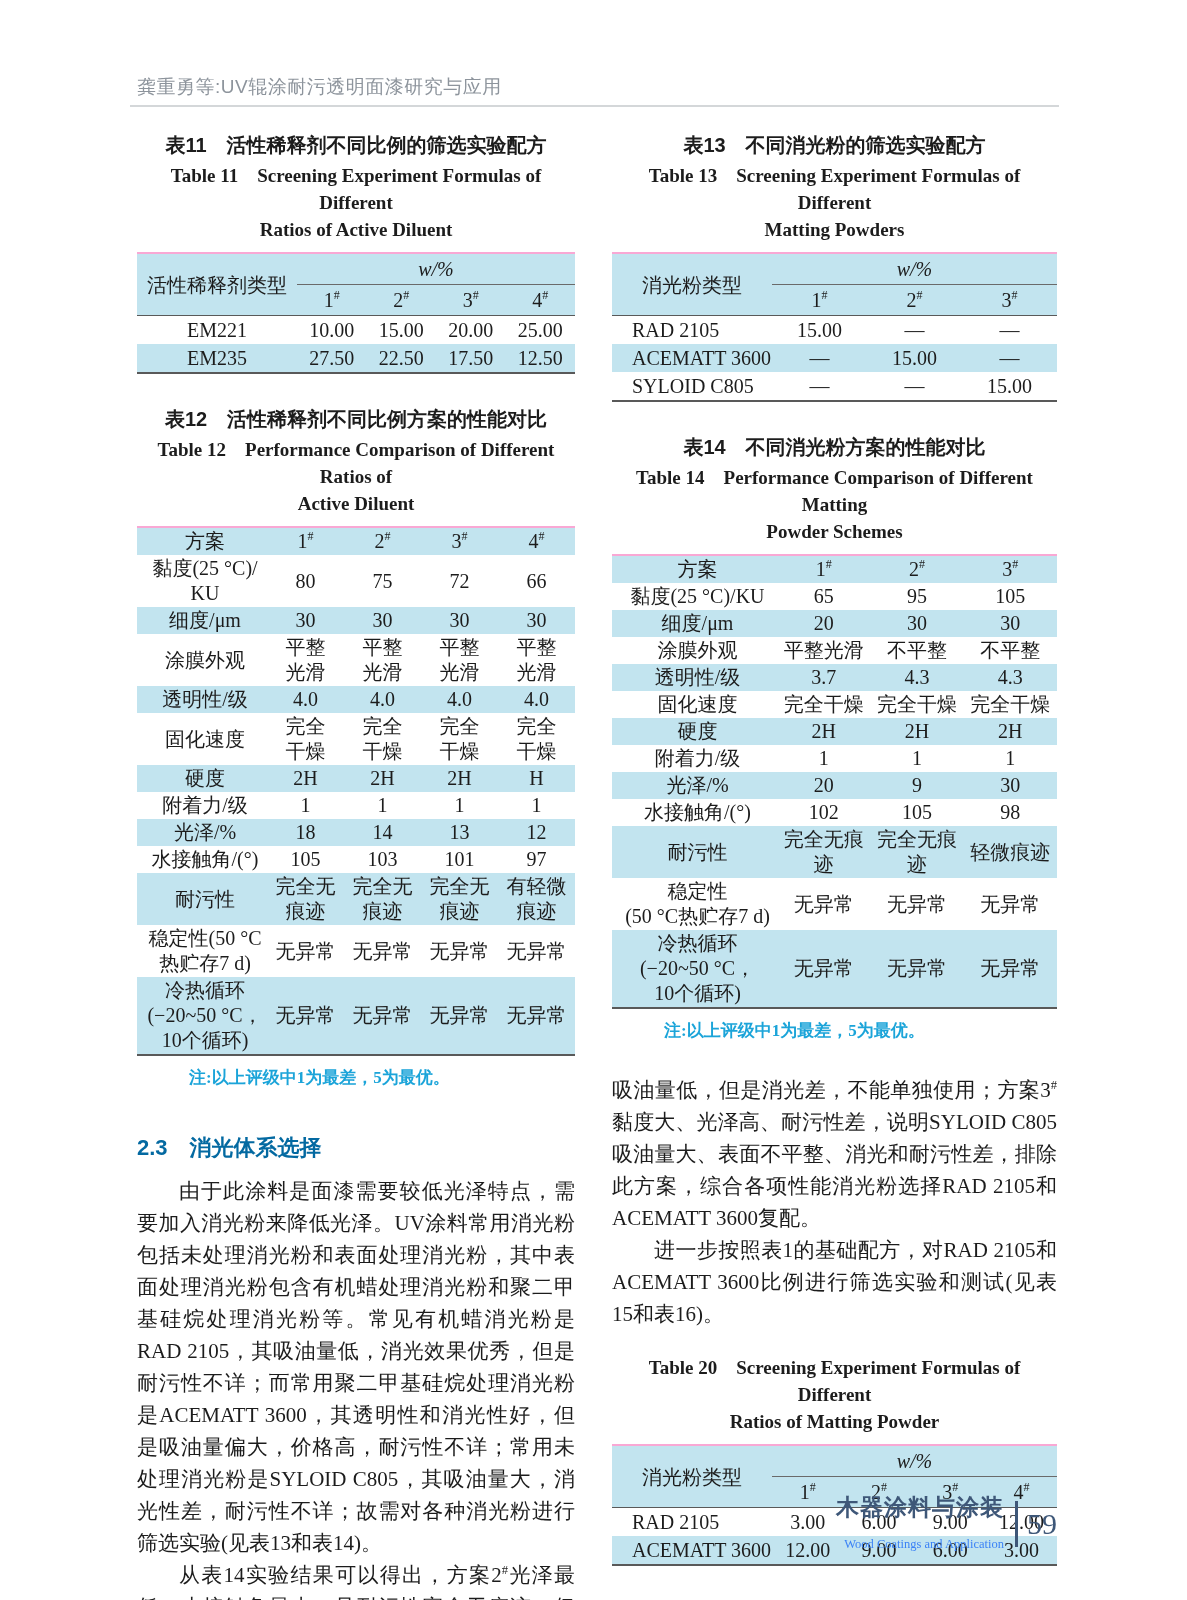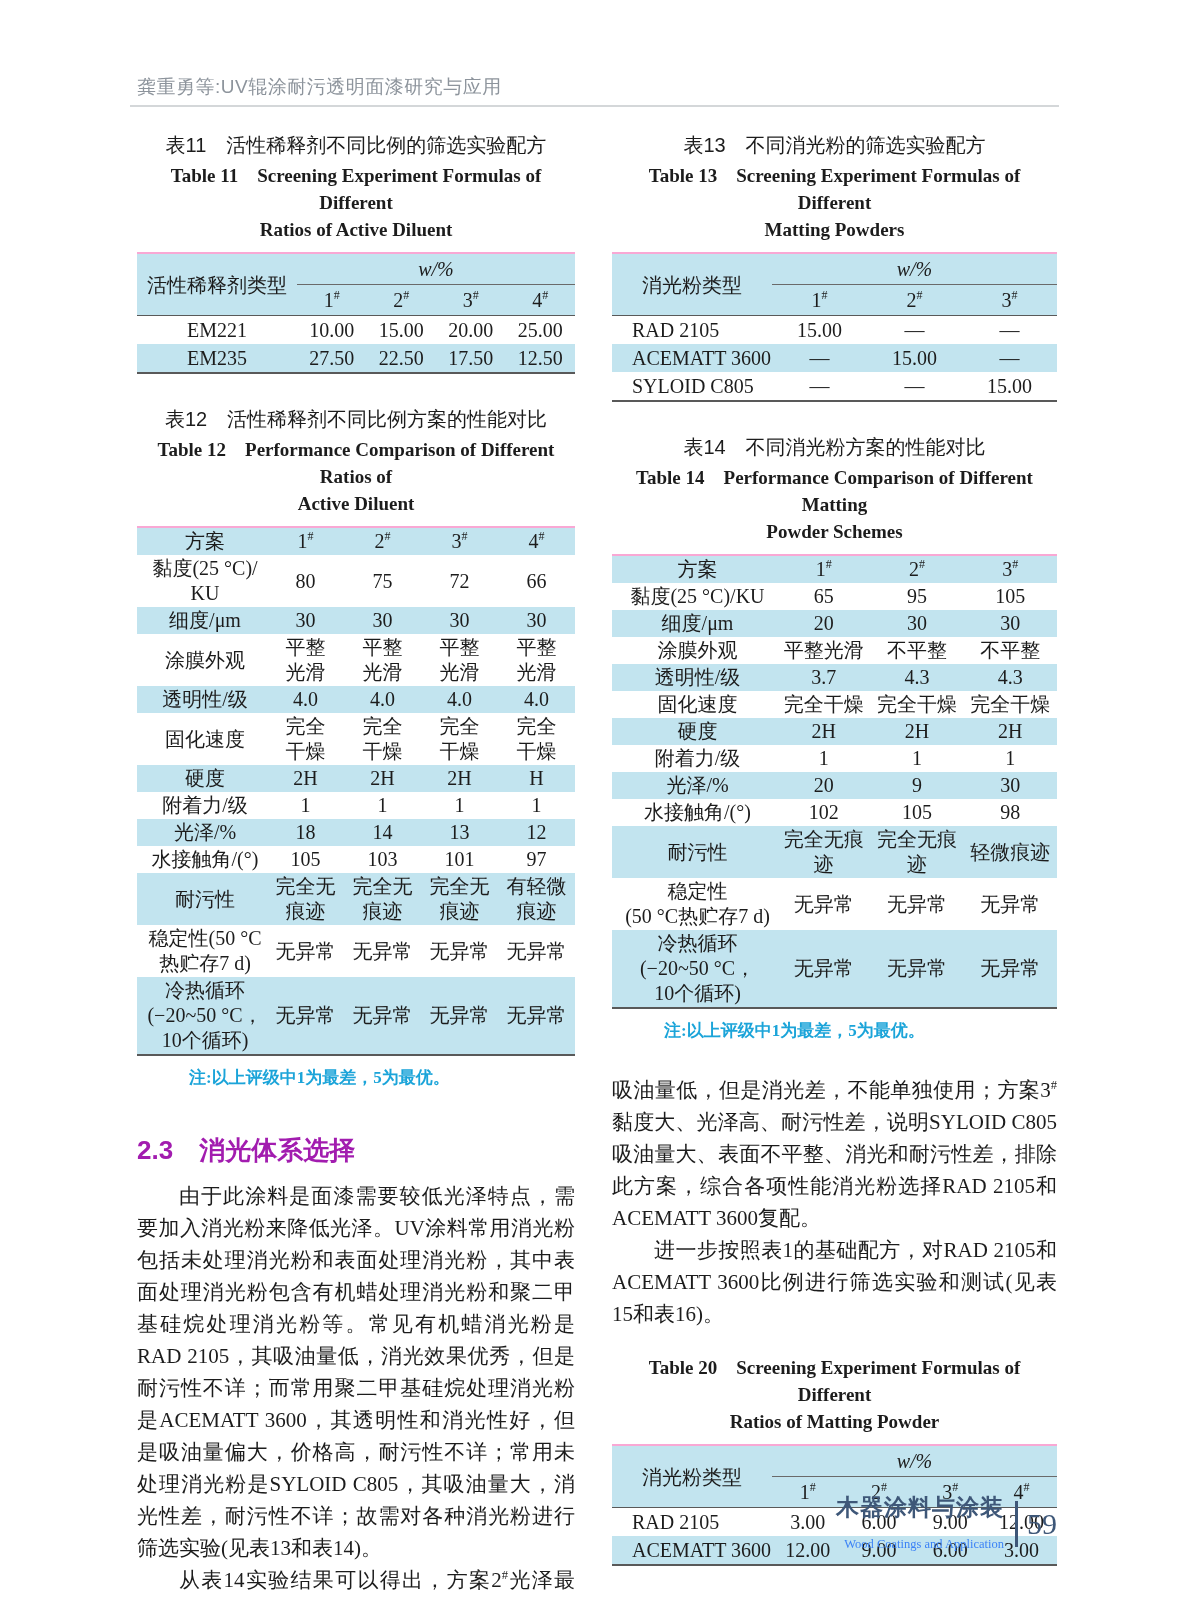--- a/index.html
+++ b/index.html
@@ -12,42 +12,42 @@
   .runhead{position:absolute;top:74px;left:137px;right:130px;text-align:left;
     font-size:19px;color:#8d949c;letter-spacing:.5px;
     font-family:"Liberation Sans","DejaVu Sans",sans-serif}
   .headrule{position:absolute;top:105px;left:130px;right:128px;border-top:2px solid #d4d7d9}
   
   .pagecols{position:absolute;top:132px;left:137px;right:132px;display:flex}
   .col-left{width:438px;margin-right:37px;flex:none}
   .col-right{width:445px;flex:none}
   
   .tblock{margin-bottom:32px}
-  .tb-title-cn{font-size:20px;font-weight:normal;text-align:center;line-height:27px;
+  .tb-title-cn{font-size:20px;font-weight:bold;text-align:center;line-height:27px;
     font-family:"Liberation Sans","DejaVu Sans",sans-serif}
   .tb-title-en{font-size:19px;font-weight:bold;text-align:center;line-height:27px;
     white-space:pre-line;margin-top:3px}
   table{width:100%;border-collapse:collapse;table-layout:fixed;margin-top:9px;
     font-size:20px;border-top:2px solid #f9a8d4;border-bottom:2px solid #595959}
   th,td{font-weight:normal;text-align:center;vertical-align:middle;
     line-height:25px;white-space:pre-line;padding:1px 0}
   thead th{background:#c2e4ef}
   .ftable th{line-height:28px}
   .ftable td{line-height:26px}
   .wgroup{font-style:italic;border-bottom:1px solid #6a6a6a}
   .ftable tbody tr:first-child td{border-top:1.5px solid #595959}
   .ftable tbody tr:nth-child(even){background:#c2e4ef}
   .ptable tbody tr:nth-child(even){background:#c2e4ef}
   .ptable .lbl{text-align:center;padding-left:6px}
   .ftable .lbl{text-align:left;padding-left:20px}
   .center-first .lbl{text-align:center;padding-left:0}
   sup{font-size:60%;line-height:0}
   
   .note{font-size:17px;font-weight:bold;color:#1ba4d9;margin:10px 0 0 52px}
-  .sec-head{font-size:26px;font-weight:bold;color:#a21caf;margin:44px 0 12px 0;
+  .sec-head{font-size:22px;font-weight:bold;color:#0369a1;margin:44px 0 12px 0;
     font-family:"Liberation Sans","DejaVu Sans",sans-serif}
   .para{font-size:21px;line-height:32px;text-align:justify}
   .indent{text-indent:2em}
   .mt20{margin-top:20px}
   .mt24{margin-top:24px}
   
   .pgfoot{position:absolute;right:130px;bottom:48px;display:flex;align-items:center}
   .f-txt{text-align:right}
   .f-cn{font-size:23px;font-weight:bold;color:#3e5778;line-height:25px;letter-spacing:1px;
     font-family:Liberation Serif, serif}

